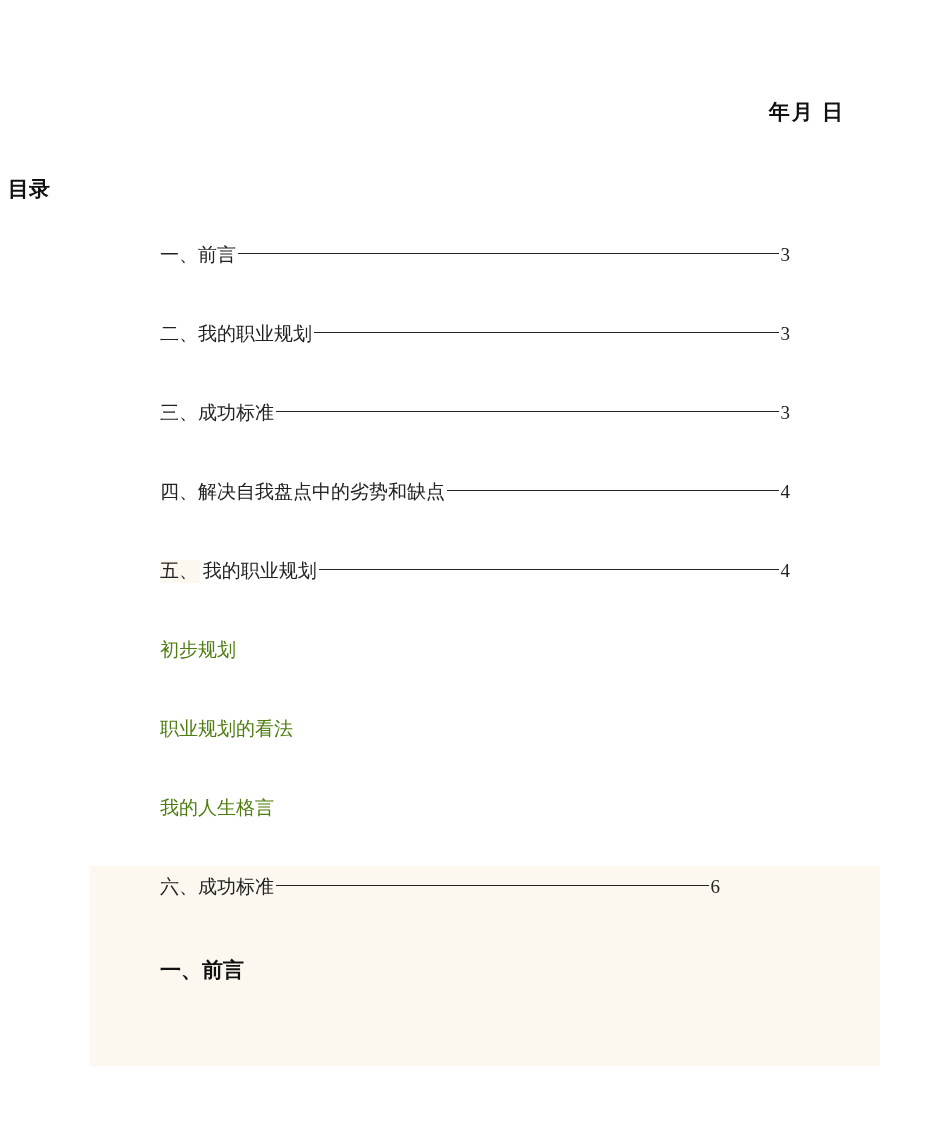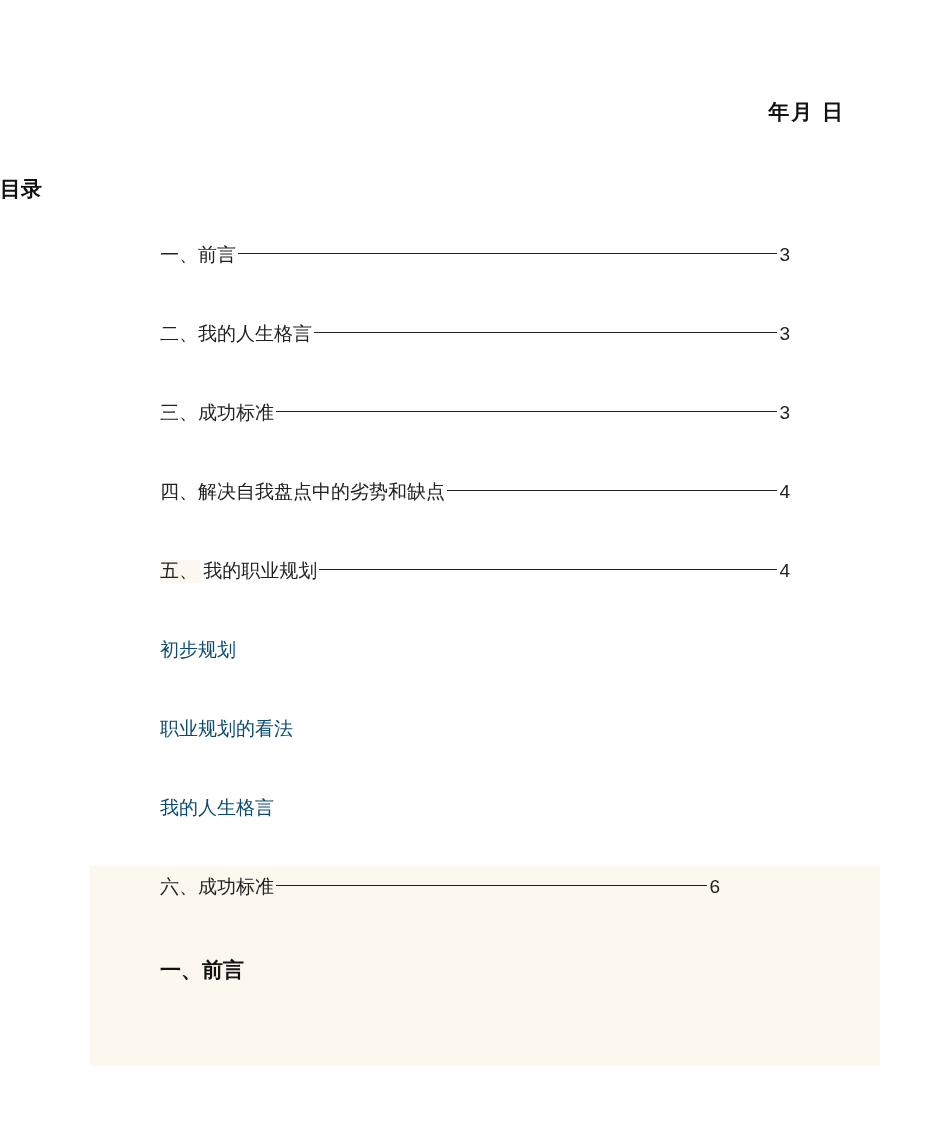--- a/index.html
+++ b/index.html
@@ -8,21 +8,22 @@
     height: 1123px;
     background: #ffffff;
     font-family: "Microsoft YaHei", "SimSun", "PingFang SC", sans-serif;
     color: #222;
     position: relative;
   }
   .page {
     position: relative;
     width: 100%;
     height: 100%;
-    padding: 0;
+    padding: 8px;
+    font-family: Liberation Serif, serif;
   }
   .date-line {
     position: absolute;
     top: 98px;
     right: 100px;
     font-weight: 700;
     font-size: 21px;
     color: #111;
     letter-spacing: 2px;
   }
@@ -58,21 +59,21 @@
   .toc-leader {
     flex: 1 1 auto;
     border-bottom: 1px solid #222;
     transform: translateY(-7px);
     margin: 0 2px;
     min-width: 10px;
   }
   .toc-page { flex: 0 0 auto; }
   .plain-line {
     font-size: 19px;
-    color: #0c4a6e;
+    color: #4d7c0f;
     margin-bottom: 53px;
   }
   .highlight-block {
     position: absolute;
     left: 90px;
     right: 65px;
     top: 866px;
     height: 200px;
     background: #fcf8f0;
     z-index: 0;
@@ -102,21 +103,21 @@
 
   <div class="content-col">
 
     <div class="toc-row">
       <span class="toc-label">一、前言</span>
       <span class="toc-leader"></span>
       <span class="toc-page">3</span>
     </div>
 
     <div class="toc-row">
-      <span class="toc-label">二、我的人生格言</span>
+      <span class="toc-label">二、我的职业规划</span>
       <span class="toc-leader"></span>
       <span class="toc-page">3</span>
     </div>
 
     <div class="toc-row">
       <span class="toc-label">三、成功标准</span>
       <span class="toc-leader"></span>
       <span class="toc-page">3</span>
     </div>
 

